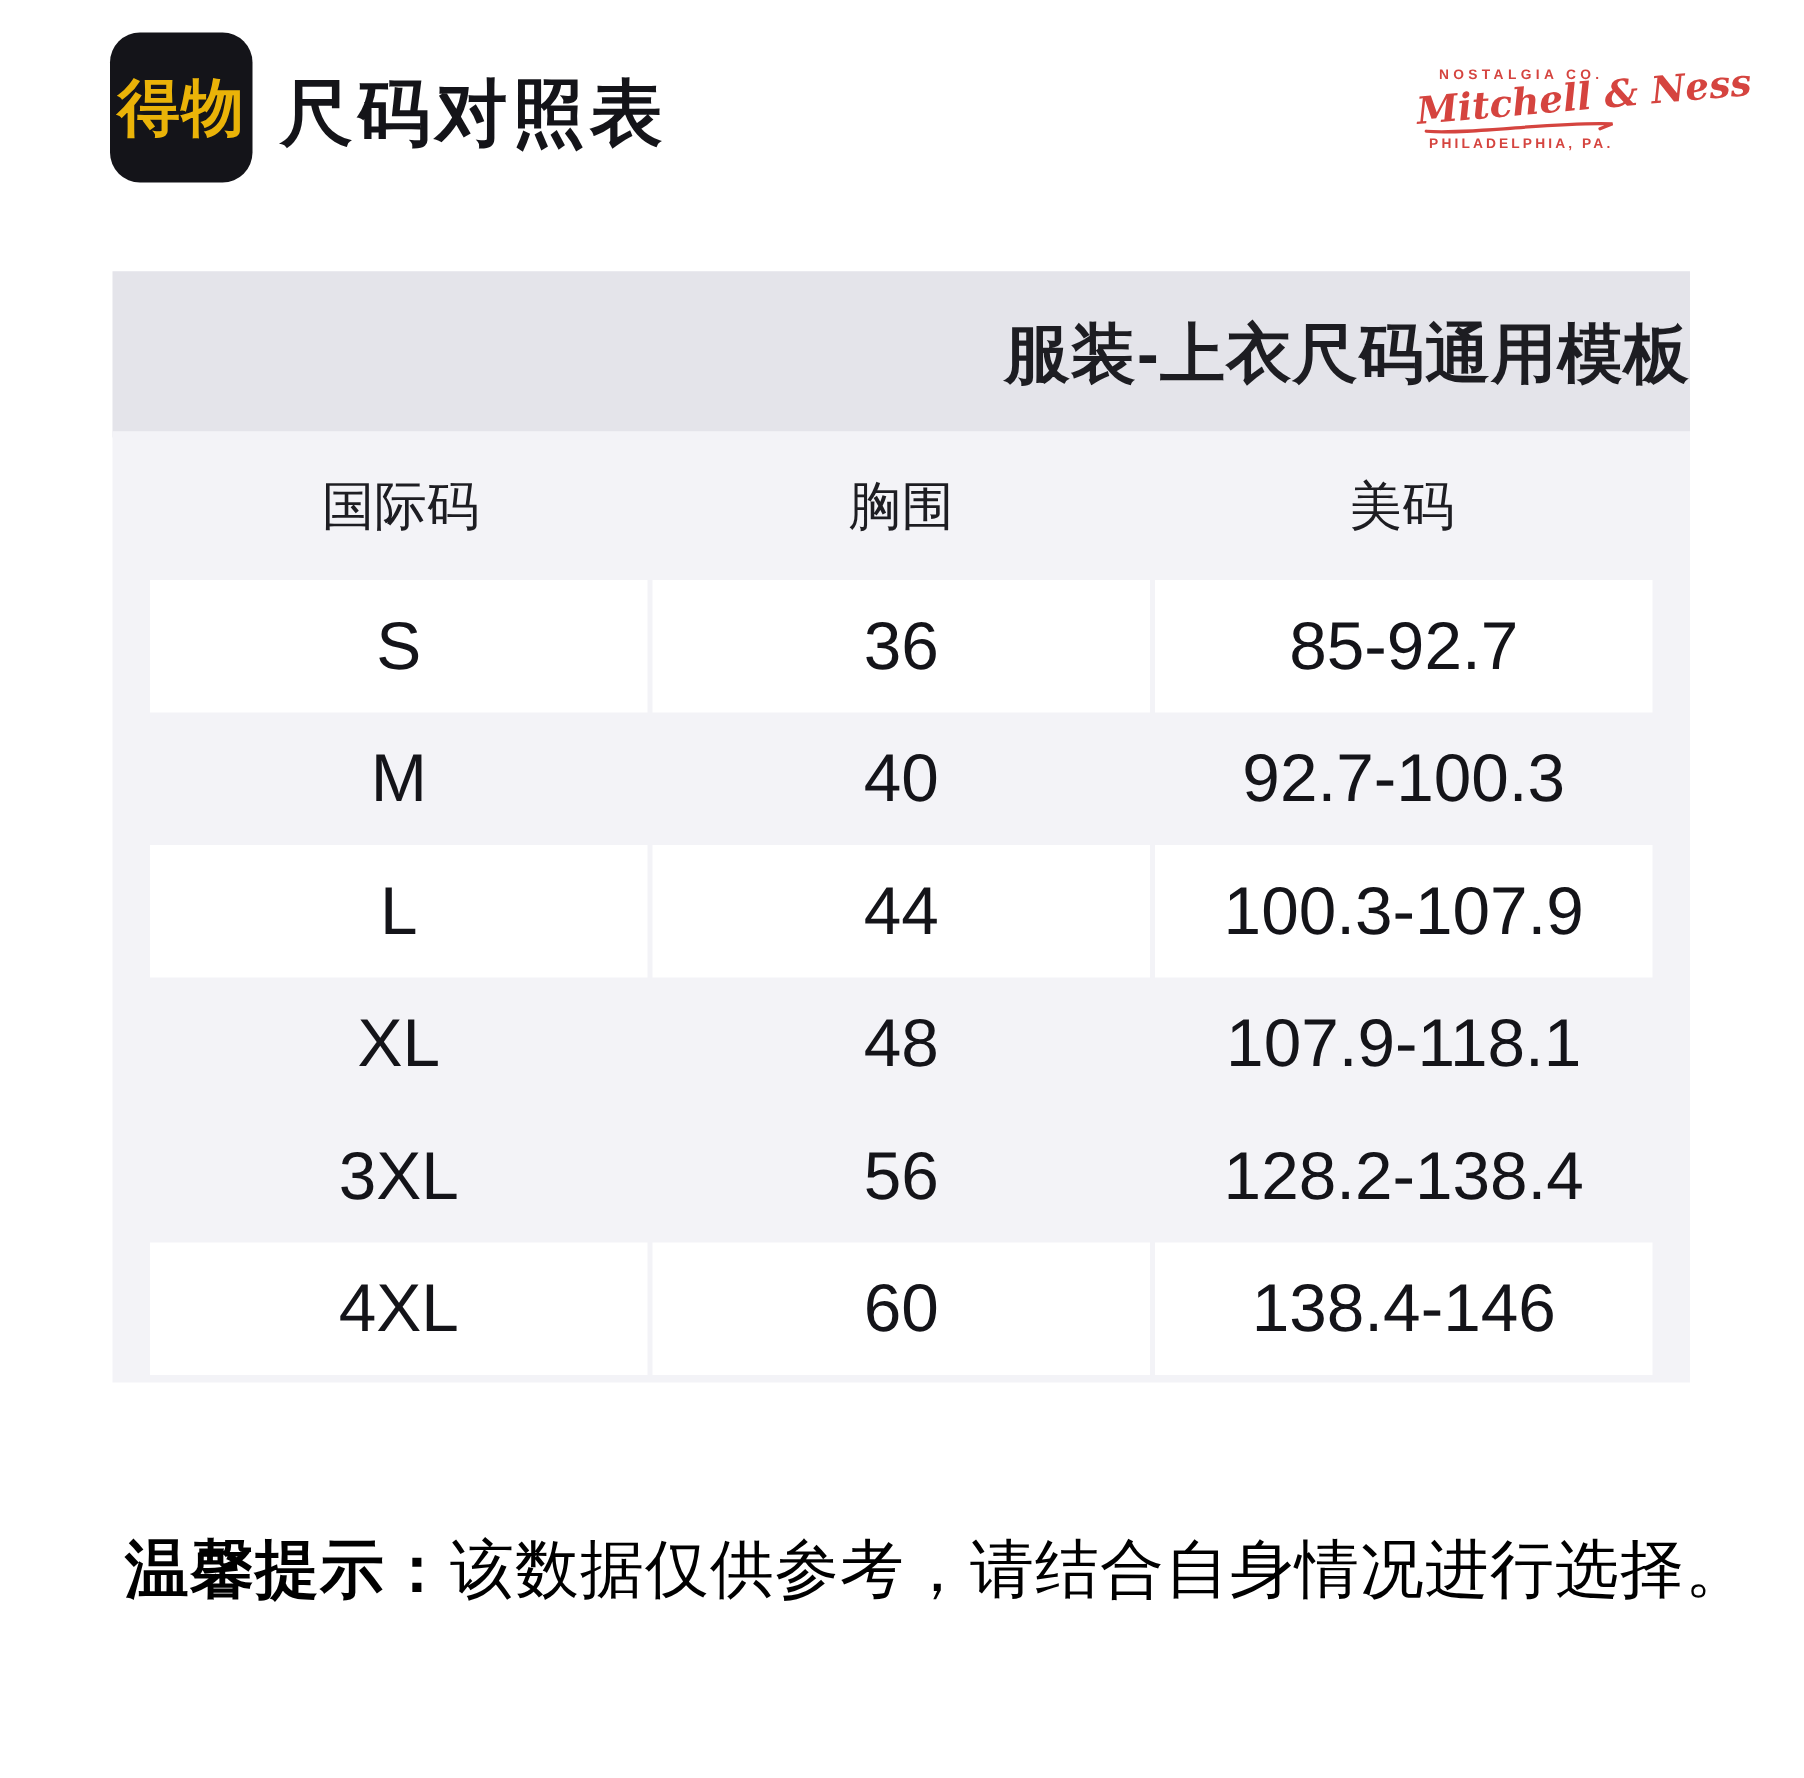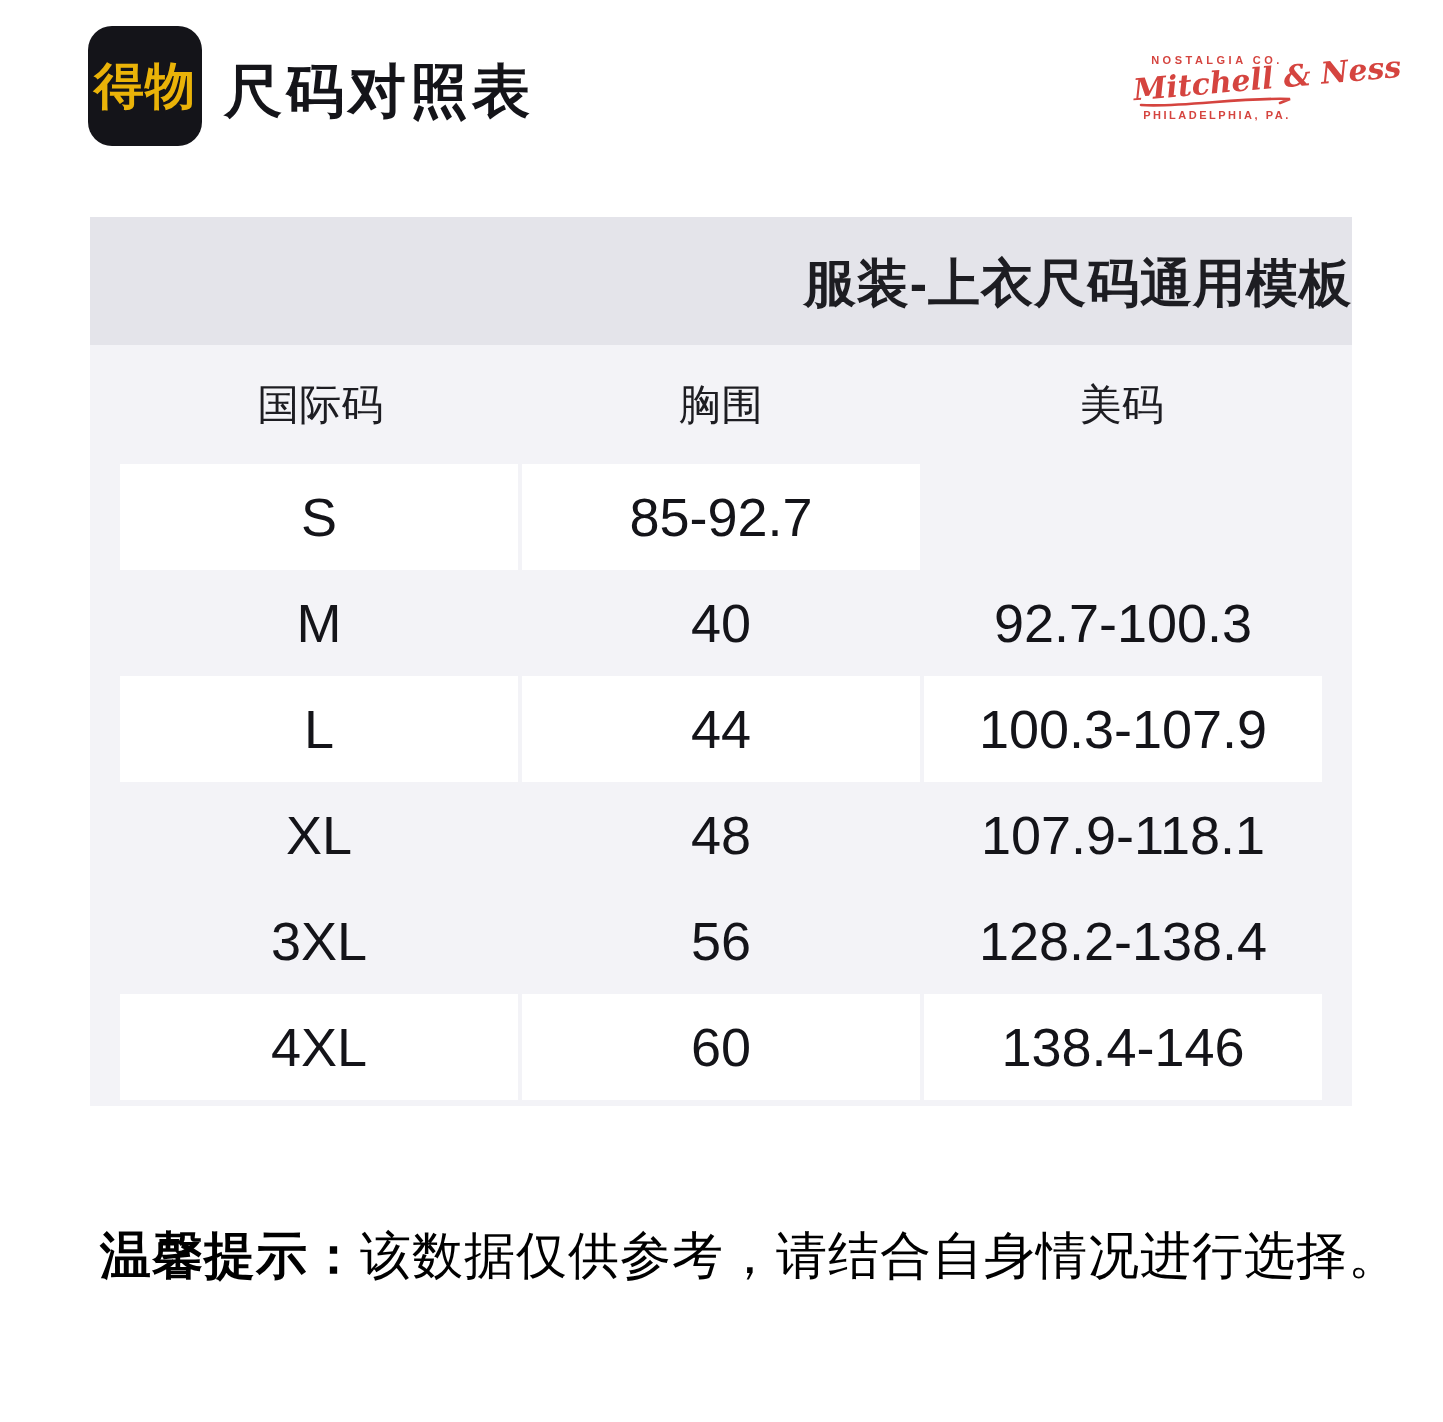--- a/index.html
+++ b/index.html
@@ -105,20 +105,21 @@
 
 <div class="size-table">
   <div class="thead">
     <div class="th">国际码</div>
     <div class="th">胸围</div>
     <div class="th">美码</div>
   </div>
 
   <div class="trow white">
     <div class="cell">S</div>
+    <div class="cell">36</div>
     <div class="cell">85-92.7</div>
   </div>
   <div class="trow">
     <div class="cell">M</div>
     <div class="cell">40</div>
     <div class="cell">92.7-100.3</div>
   </div>
   <div class="trow white">
     <div class="cell">L</div>
     <div class="cell">44</div>

